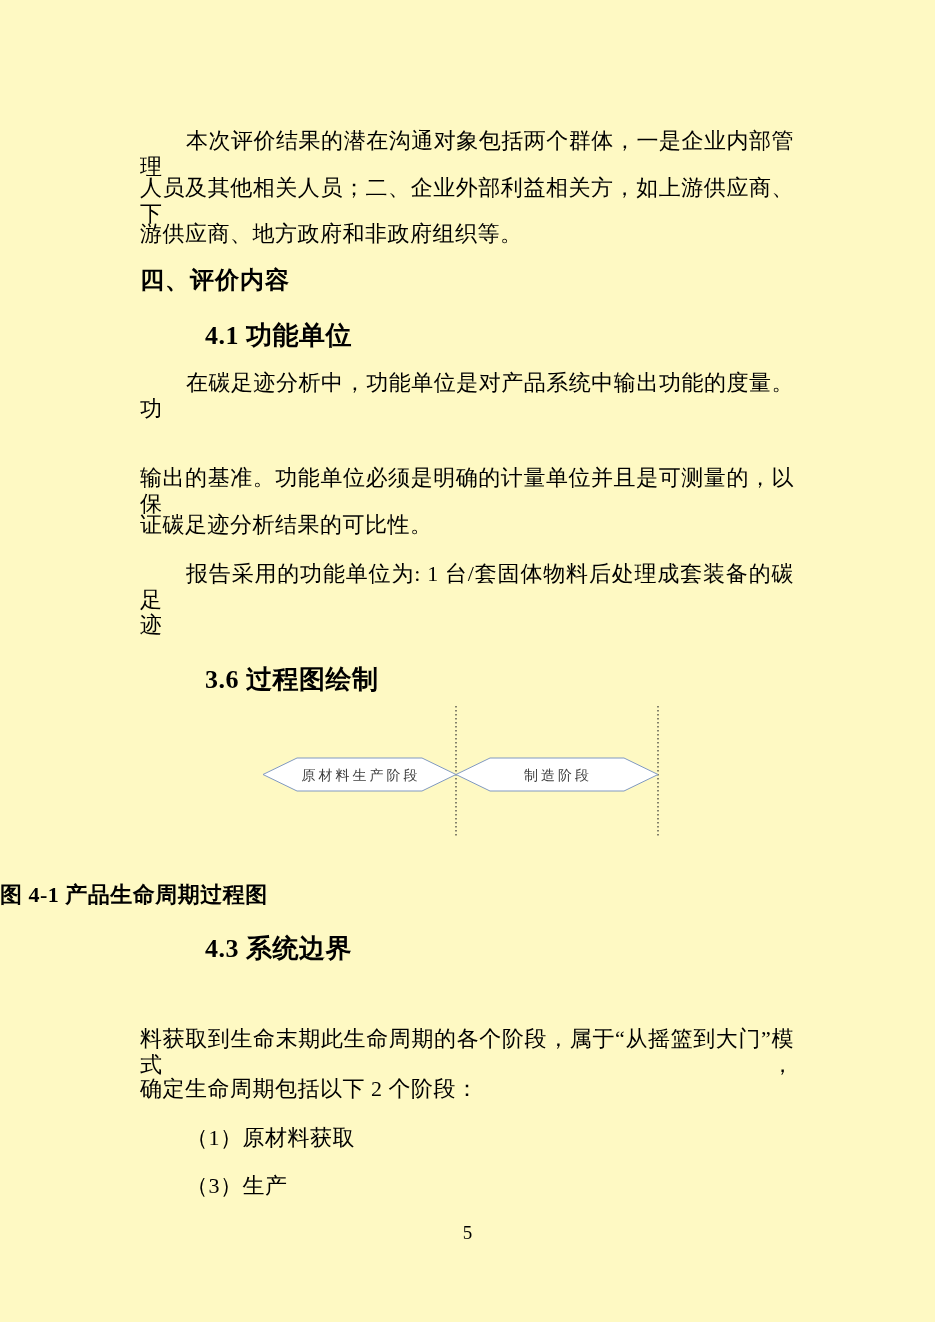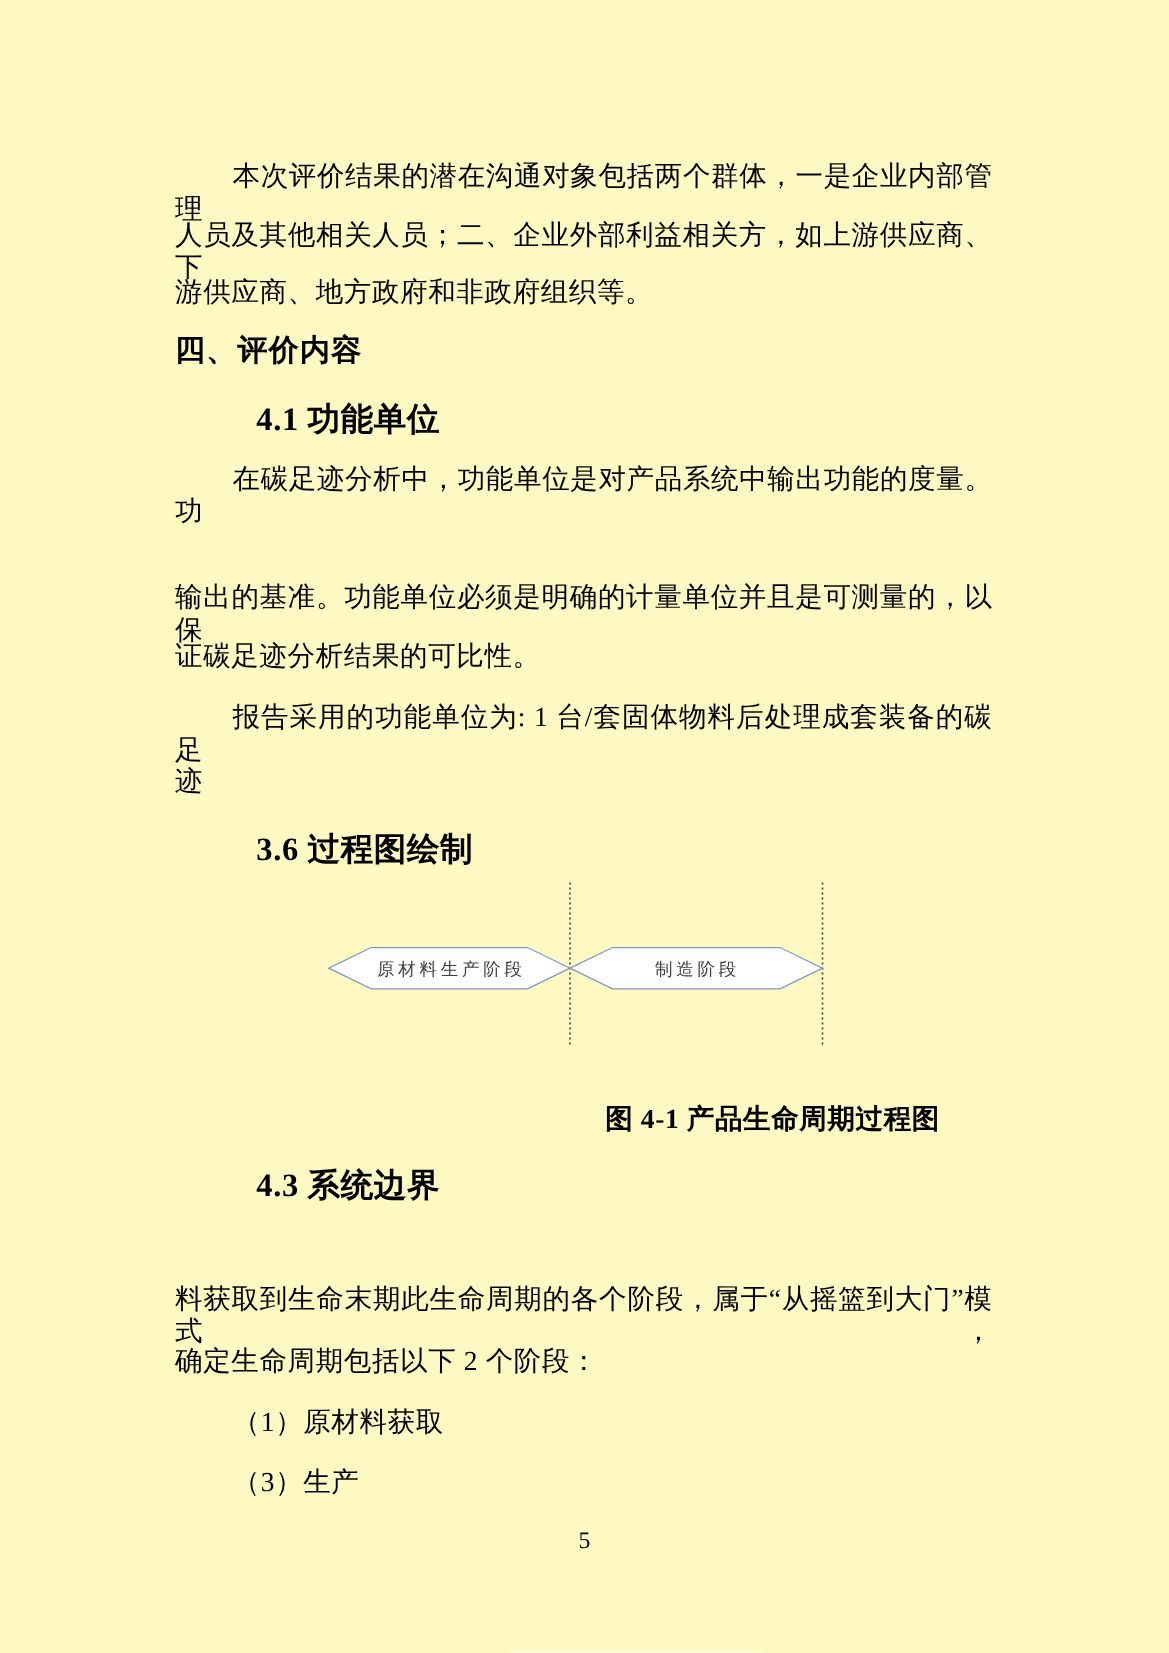--- a/index.html
+++ b/index.html
@@ -48,21 +48,21 @@
     font-size: 26px;
     font-weight: bold;
     letter-spacing: 0.5px;
     white-space: nowrap;
     margin-left: 33px;
   }
   .caption {
     position: absolute;
     left: 0;
     width: 752px;
-    text-align: right;
+    text-align: left;
     font-size: 22px;
     font-weight: bold;
     letter-spacing: 0.5px;
   }
   .diagram {
     position: absolute;
     left: 250px;
     top: 700px;
     width: 420px;
     height: 145px;

